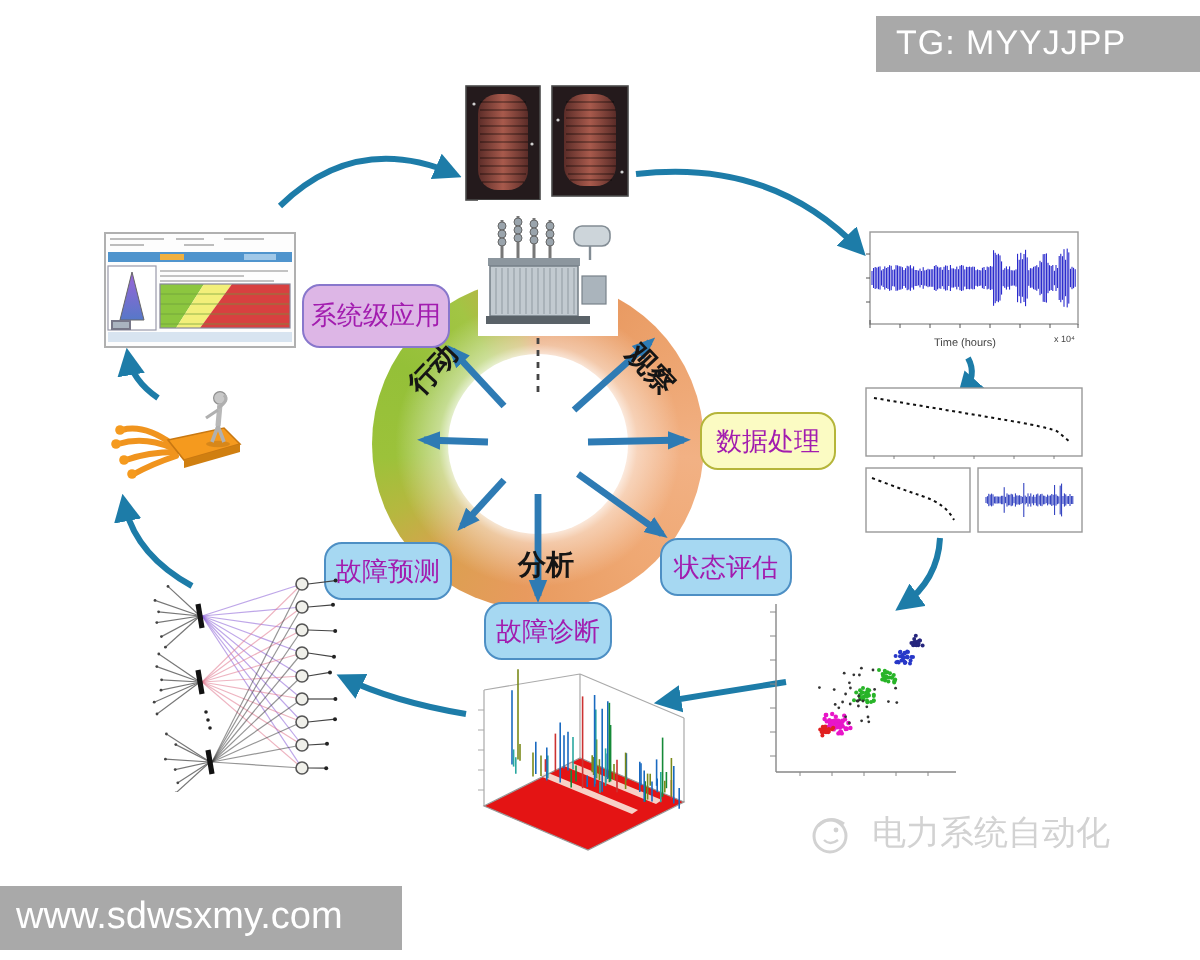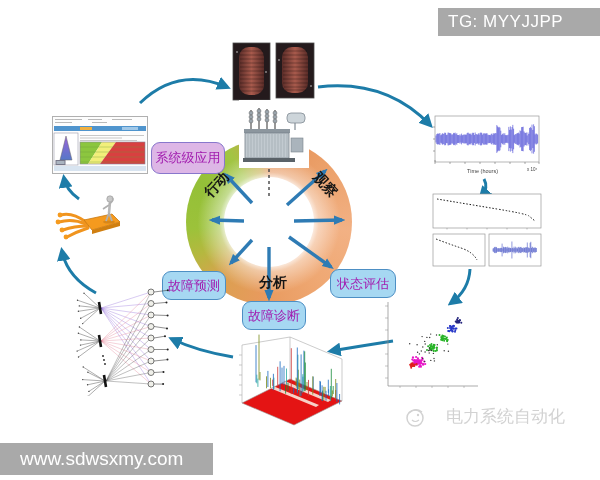--- a/index.html
+++ b/index.html
@@ -3,21 +3,21 @@
 <meta charset="utf-8">
 <style>
   html,body{margin:0;padding:0;background:#fff;}
   #stage{position:relative;width:600px;height:480px;background:#ffffff;overflow:hidden;
          font-family:"Liberation Sans",sans-serif;}
   svg{position:absolute;left:0;top:0;}
   .abs{position:absolute;}
   
   .banner{position:absolute;background:#a9a9a9;color:#ffffff;display:flex;align-items:center;}
   #tg-banner{right:0;top:8px;width:152px;height:28px;font-size:17px;padding-left:10px;letter-spacing:.5px;}
-  #url-banner{left:0;bottom:5px;width:193px;height:32px;font-size:19px;padding-left:20px;}
+  #url-banner{left:0;bottom:5px;width:193px;height:32px;font-size:19px;padding-left:8px;}
   
   #ring{left:186px;top:139px;width:166px;height:166px;border-radius:50%;z-index:3;
     background:conic-gradient(from 0deg,
       #e59055 0deg,#eca26c 50deg,#f2b184 95deg,#efa873 140deg,#e89a5e 185deg,
       #dba050 220deg,#b5b83f 245deg,#9cc23a 265deg,#94c038 300deg,#a2c544 330deg,
       #c4ab47 350deg,#e59055 360deg);}
   #ring::after{content:"";position:absolute;inset:0;border-radius:50%;
     background:radial-gradient(circle closest-side,rgba(255,255,255,.95) 50%,rgba(255,255,255,.45) 60%,rgba(255,255,255,0) 86%);}
   #ring-hole{left:224px;top:177px;width:90px;height:90px;border-radius:50%;background:#fff;z-index:4;}
   #phm-circle{left:245px;top:198px;width:48px;height:48px;border-radius:50%;z-index:6;
@@ -26,21 +26,21 @@
     font-family:"Liberation Serif",serif;color:#111;}
   .ring-label{position:absolute;font-weight:bold;font-size:14px;color:#151515;z-index:7;}
   
   .node{position:absolute;z-index:8;border-radius:9px;border:1.6px solid;
         display:flex;align-items:center;justify-content:center;
         font-size:13px;color:#a21caf;white-space:nowrap;}
   .node.purple{background:#ddb6e6;border-color:#8877cc;}
   .node.yellow{background:#fbfbc3;border-color:#b5b53a;}
   .node.blue{background:#a6d8f2;border-color:#4d8fc4;}
   
-  #watermark{left:404px;top:405px;display:flex;align-items:center;gap:18px;color:#d2d2d2;
+  #watermark{left:404px;top:405px;display:flex;align-items:center;gap:8px;color:#d2d2d2;
              font-size:17px;z-index:9;}
   .z1{z-index:1}.z5{z-index:5}.z9{z-index:9}
 </style>
 </head>
 <body>
 
 <div id="stage">
 
   <svg class="z1" width="600" height="480">
     <defs>
@@ -78,20 +78,21 @@
     </g>
     <path d="M269,163 L269,199" stroke="#444" stroke-width="1.4" stroke-dasharray="3,3" fill="none"></path>
   </svg>
 
 
   <div class="ring-label" style="left:203px;top:176px;transform:rotate(-47deg);">行动</div>
   <div class="ring-label" style="left:311px;top:176px;transform:rotate(47deg);">观察</div>
   <div class="ring-label" style="left:259px;top:274px;">分析</div>
 
   <div class="node purple" style="left:151px;top:142px;width:72px;height:30px;">系统级应用</div>
+  <div class="node yellow" style="left:350px;top:206px;width:66px;height:27px;">数据处理</div>
   <div class="node blue" style="left:162px;top:271px;width:62px;height:27px;">故障预测</div>
   <div class="node blue" style="left:330px;top:269px;width:64px;height:27px;">状态评估</div>
   <div class="node blue" style="left:242px;top:301px;width:62px;height:27px;">故障诊断</div>
 
   <svg class="z9" style="left:52px;top:116px;" width="96" height="58" viewBox="0 0 96 58">
     <defs>
       <linearGradient id="pgrad" x1="0" y1="0" x2="0" y2="1">
         <stop offset="0" stop-color="#9a64d8"></stop>
           <stop offset="1" stop-color="#5678c8"></stop>
       </linearGradient>

